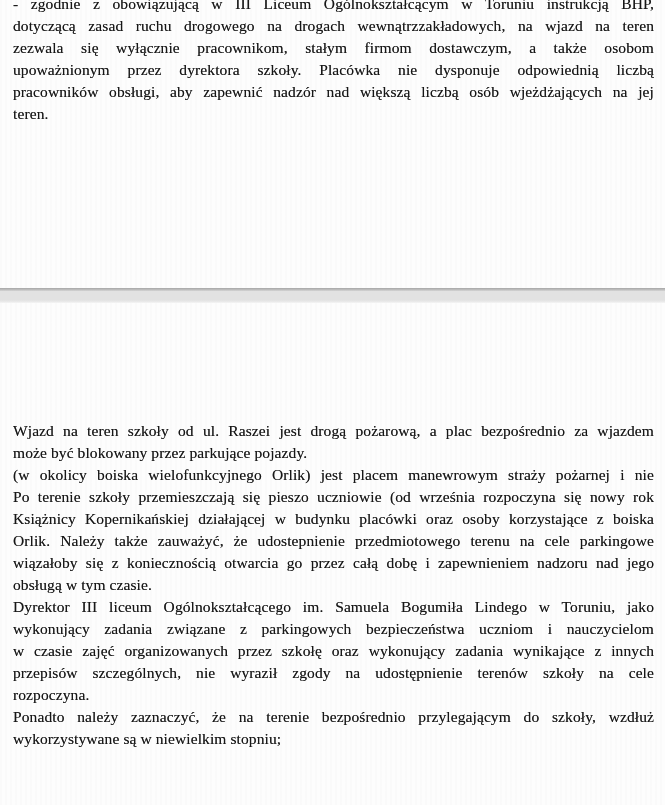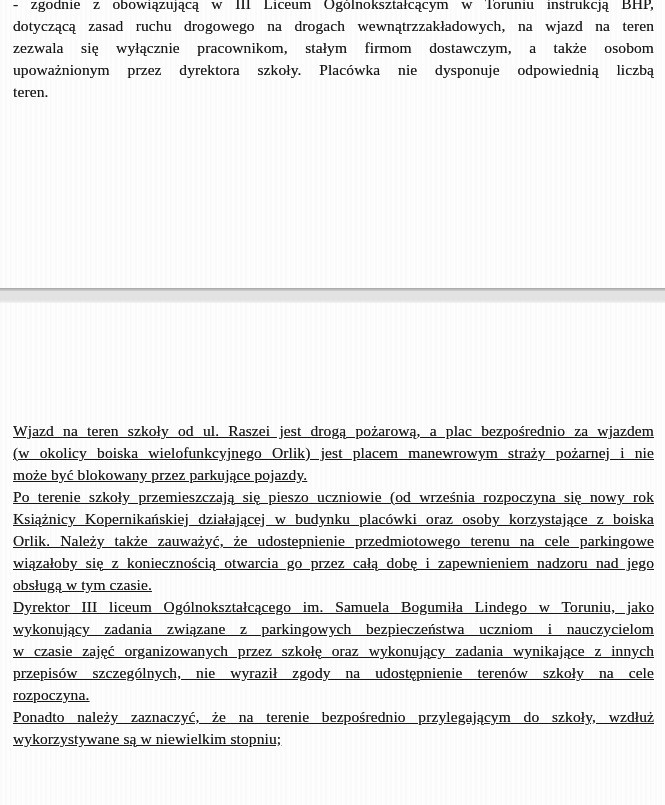--- a/index.html
+++ b/index.html
@@ -26,21 +26,21 @@
     position: absolute;
     left: 13px;
     width: 641px;
     font-size: 15.5px;
     line-height: 22px;
     
     text-shadow: 0 0 0.5px rgba(0,0,0,0.55);
     letter-spacing: 0.1px;
   }
   .text-block.top    { top: -7px; }
-  .text-block.bottom { top: 420px; text-decoration: underline; }
+  .text-block.bottom { top: 420px; }
   .para { margin: 0; padding: 0; }
   .line {
     height: 22px;
     overflow: hidden;
     text-align: justify;
     text-align-last: justify;
     white-space: normal;
   }
   .line.line-last {
     text-align-last: left;
@@ -64,31 +64,32 @@
 <body>
 
 <div class="page">
 
   <div class="text-block top">
     <div class="para">
         <div class="line">- zgodnie z obowiązującą w III Liceum Ogólnokształcącym w Toruniu instrukcją BHP,</div>
         <div class="line">dotyczącą zasad ruchu drogowego na drogach wewnątrzzakładowych, na wjazd na teren</div>
         <div class="line">zezwala się wyłącznie pracownikom, stałym firmom dostawczym, a także osobom</div>
         <div class="line">upoważnionym przez dyrektora szkoły. Placówka nie dysponuje odpowiednią liczbą</div>
+        <div class="line">pracowników obsługi, aby zapewnić nadzór nad większą liczbą osób wjeżdżających na jej</div>
         <div class="line line-last">teren.</div>
       </div>
   </div>
 
   <div class="divider"></div>
 
   <div class="text-block bottom">
     <div class="para">
         <div class="line">Wjazd na teren szkoły od ul. Raszei jest drogą pożarową, a plac bezpośrednio za wjazdem</div>
+        <div class="line line-last">może być blokowany przez parkujące pojazdy.</div>
         <div class="line">(w okolicy boiska wielofunkcyjnego Orlik) jest placem manewrowym straży pożarnej i nie</div>
-        <div class="line line-last">może być blokowany przez parkujące pojazdy.</div>
       </div>
     <div class="para">
         <div class="line">Po terenie szkoły przemieszczają się pieszo uczniowie (od września rozpoczyna się nowy rok</div>
         <div class="line">Książnicy Kopernikańskiej działającej w budynku placówki oraz osoby korzystające z boiska</div>
         <div class="line">Orlik. Należy także zauważyć, że udostepnienie przedmiotowego terenu na cele parkingowe</div>
         <div class="line">wiązałoby się z koniecznością otwarcia go przez całą dobę i zapewnieniem nadzoru nad jego</div>
         <div class="line line-last">obsługą w tym czasie.</div>
       </div>
     <div class="para">
         <div class="line">Dyrektor III liceum Ogólnokształcącego im. Samuela Bogumiła Lindego w Toruniu, jako</div>

